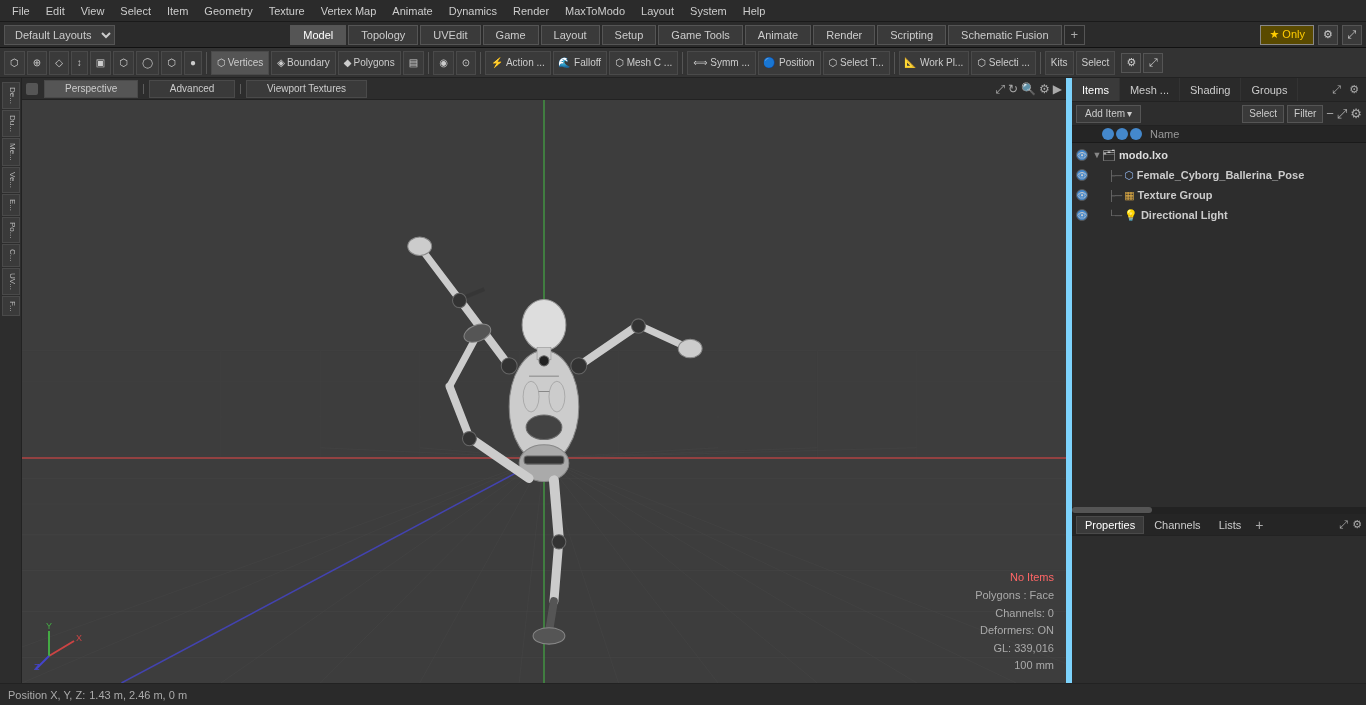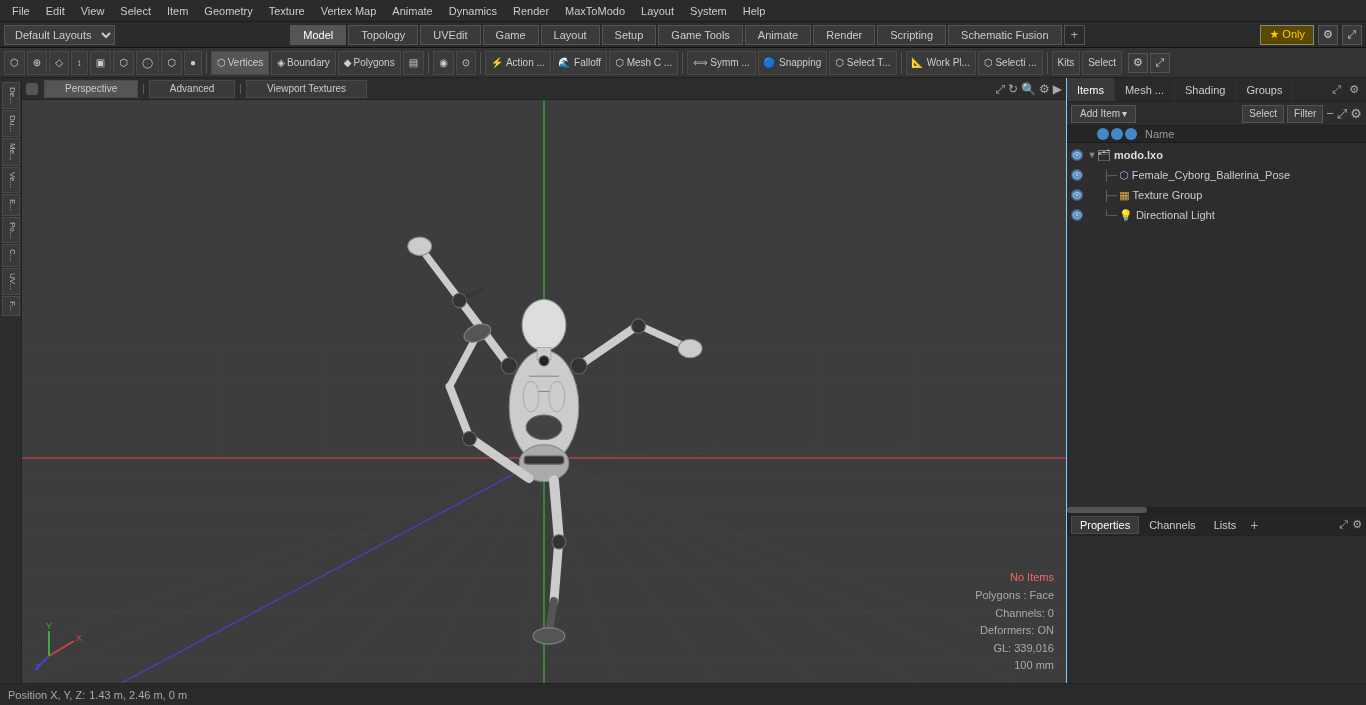--- a/index.html
+++ b/index.html
@@ -48,40 +48,40 @@
     .grid-svg { position: absolute; inset: 0; width: 100%; height: 100%; }
 
     
     #viewport-status { position: absolute; bottom: 8px; right: 12px; text-align: right; font-size: 11px; color: #aaa; line-height: 1.6; }
     .status-no-items { color: #ff6666; }
 
     
     #axis-indicator { position: absolute; bottom: 12px; left: 12px; width: 50px; height: 50px; }
 
     
-    #right-panel { width: 300px; background: #2d2d2d; border-left: 1px solid #7dd3fc; display: flex; flex-direction: column; }
+    #right-panel { width: 300px; background: #2d2d2d; border-left: 6px solid #7dd3fc; display: flex; flex-direction: column; }
     #items-header { background: #2a2a2a; display: flex; height: 24px; border-bottom: 1px solid #222; }
     .items-tab { padding: 3px 10px; cursor: pointer; font-size: 11px; color: #ccc; border-right: 1px solid #333; display: flex; align-items: center; }
     .items-tab.active { background: #3a3a3a; color: #fff; }
     .items-header-right { margin-left: auto; display: flex; align-items: center; gap: 2px; padding-right: 4px; }
     .items-icon-btn { color: #aaa; cursor: pointer; font-size: 11px; padding: 2px 3px; }
 
     #items-toolbar { background: #2d2d2d; height: 24px; display: flex; align-items: center; padding: 0 4px; gap: 3px; border-bottom: 1px solid #222; }
     .add-item-btn { background: #3a3a3a; border: 1px solid #555; color: #ccc; padding: 2px 8px; font-size: 10px; height: 18px; cursor: pointer; display: flex; align-items: center; gap: 2px; }
     .items-filter-btn { background: #3a3a3a; border: 1px solid #555; color: #ccc; padding: 2px 6px; font-size: 10px; height: 18px; cursor: pointer; }
     .items-action-btn { background: none; border: none; color: #aaa; cursor: pointer; font-size: 13px; }
 
     #items-col-header { display: flex; align-items: center; padding: 2px 4px 2px 30px; background: #252525; border-bottom: 1px solid #1a1a1a; }
     .col-header-label { color: #999; font-size: 11px; }
 
     #items-list { flex: 1; overflow-y: auto; background: #2d2d2d; padding: 2px 0; }
     .item-row { display: flex; align-items: center; padding: 2px 4px; cursor: pointer; height: 20px; }
     .item-expand { color: #888; font-size: 9px; width: 10px; text-align: center; }
     .item-icon { margin-right: 3px; font-size: 11px; }
-    .item-name { font-size: 11px; color: #ccc; }
+    .item-name { font-size: 11px; color: #ccc; font-weight: bold; }
     .item-name.folder { color: #ddd; font-weight: bold; }
 
     
     #properties-panel { height: 170px; background: #2a2a2a; border-top: 1px solid #222; display: flex; flex-direction: column; }
     #props-header { display: flex; align-items: center; height: 22px; background: #252525; border-bottom: 1px solid #222; padding: 0 4px; gap: 2px; }
     .props-tab { padding: 2px 8px; cursor: pointer; font-size: 11px; color: #ccc; }
     .props-tab.active { background: #3a3a3a; color: #fff; border: 1px solid #4a4a4a; }
     .props-add { color: #aaa; font-size: 14px; cursor: pointer; margin-left: 4px; }
     .props-header-right { margin-left: auto; display: flex; gap: 4px; align-items: center; }
     .props-icon { color: #aaa; font-size: 11px; cursor: pointer; }
@@ -168,21 +168,21 @@
   <div class="tool-btn">▤</div>
   <div class="tool-sep"></div>
   <div class="tool-btn">◉</div>
   <div class="tool-btn">⊙</div>
   <div class="tool-sep"></div>
   <div class="tool-btn">⚡ Action ...</div>
   <div class="tool-btn">🌊 Falloff</div>
   <div class="tool-btn">⬡ Mesh C ...</div>
   <div class="tool-sep"></div>
   <div class="tool-btn">⟺ Symm ...</div>
-  <div class="tool-btn">🔵 Snapping</div>
+  <div class="tool-btn">🔵 Position</div>
   <div class="tool-btn">⬡ Select T...</div>
   <div class="tool-sep"></div>
   <div class="tool-btn">📐 Work Pl...</div>
   <div class="tool-btn">⬡ Selecti ...</div>
   <div class="tool-sep"></div>
   <div class="tool-btn">Kits</div>
   <div class="tool-btn">Select</div>
   <div class="icon-btn-sm" style="margin-left:4px;">⚙</div>
   <div class="icon-btn-sm">⤢</div>
 </div>

